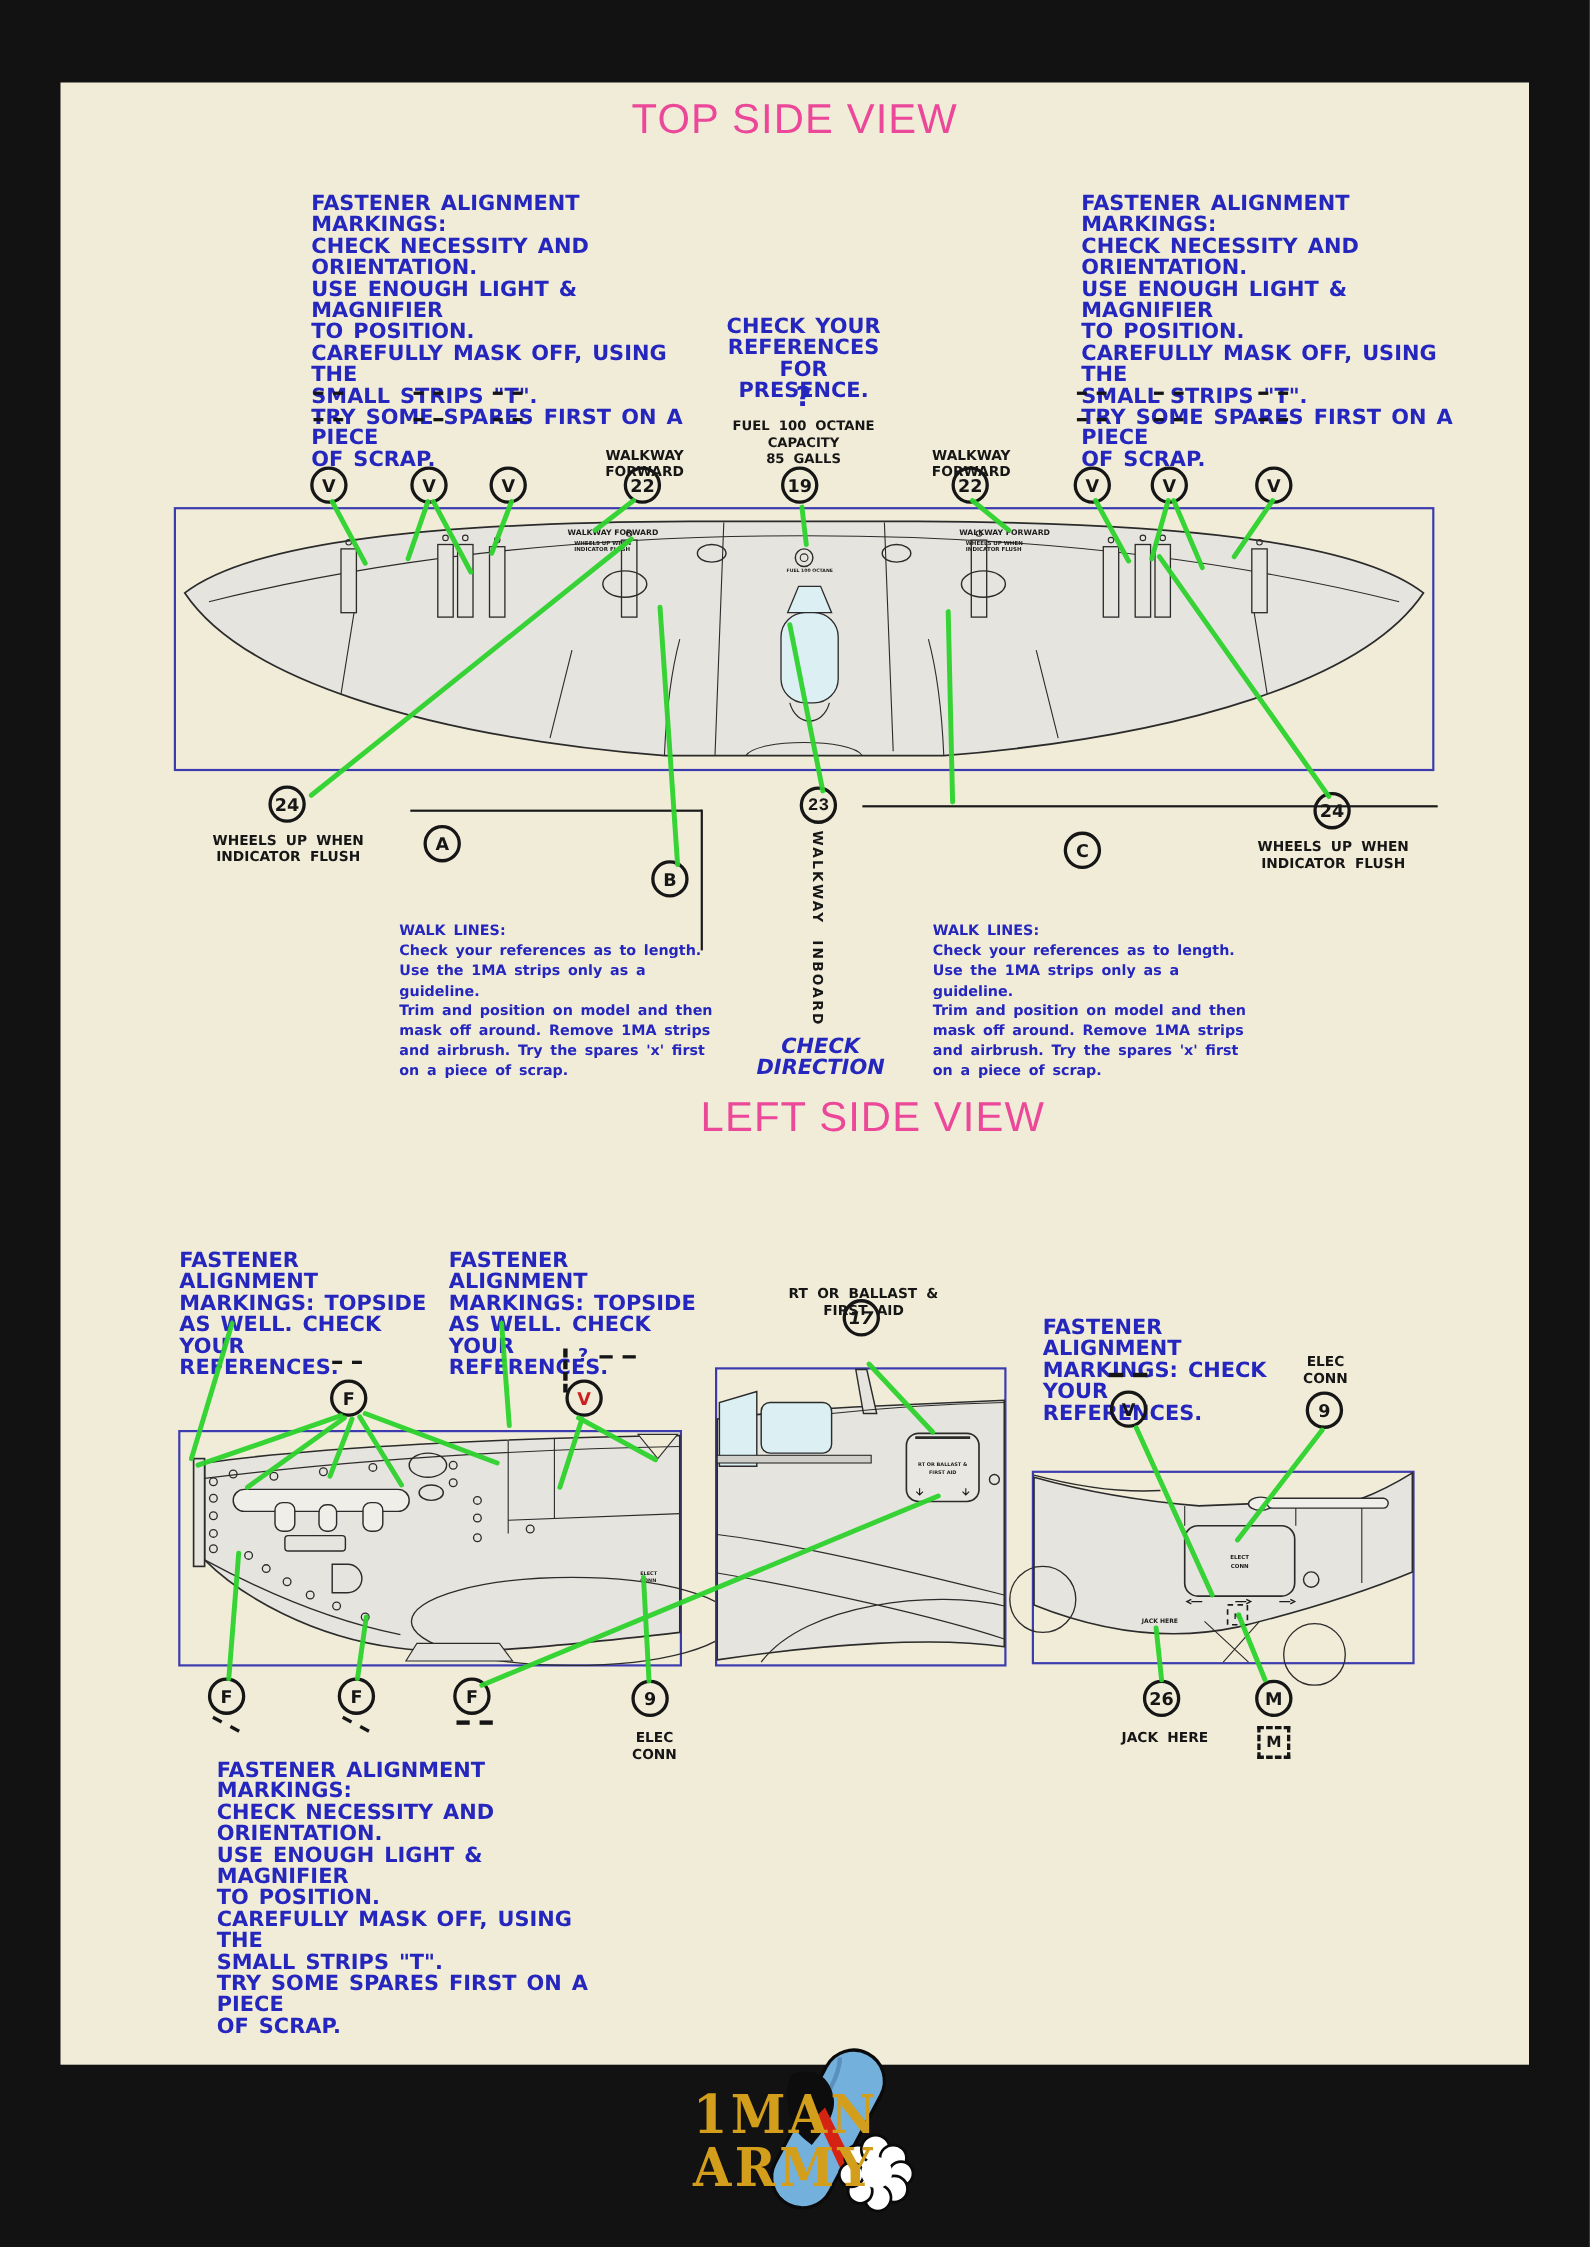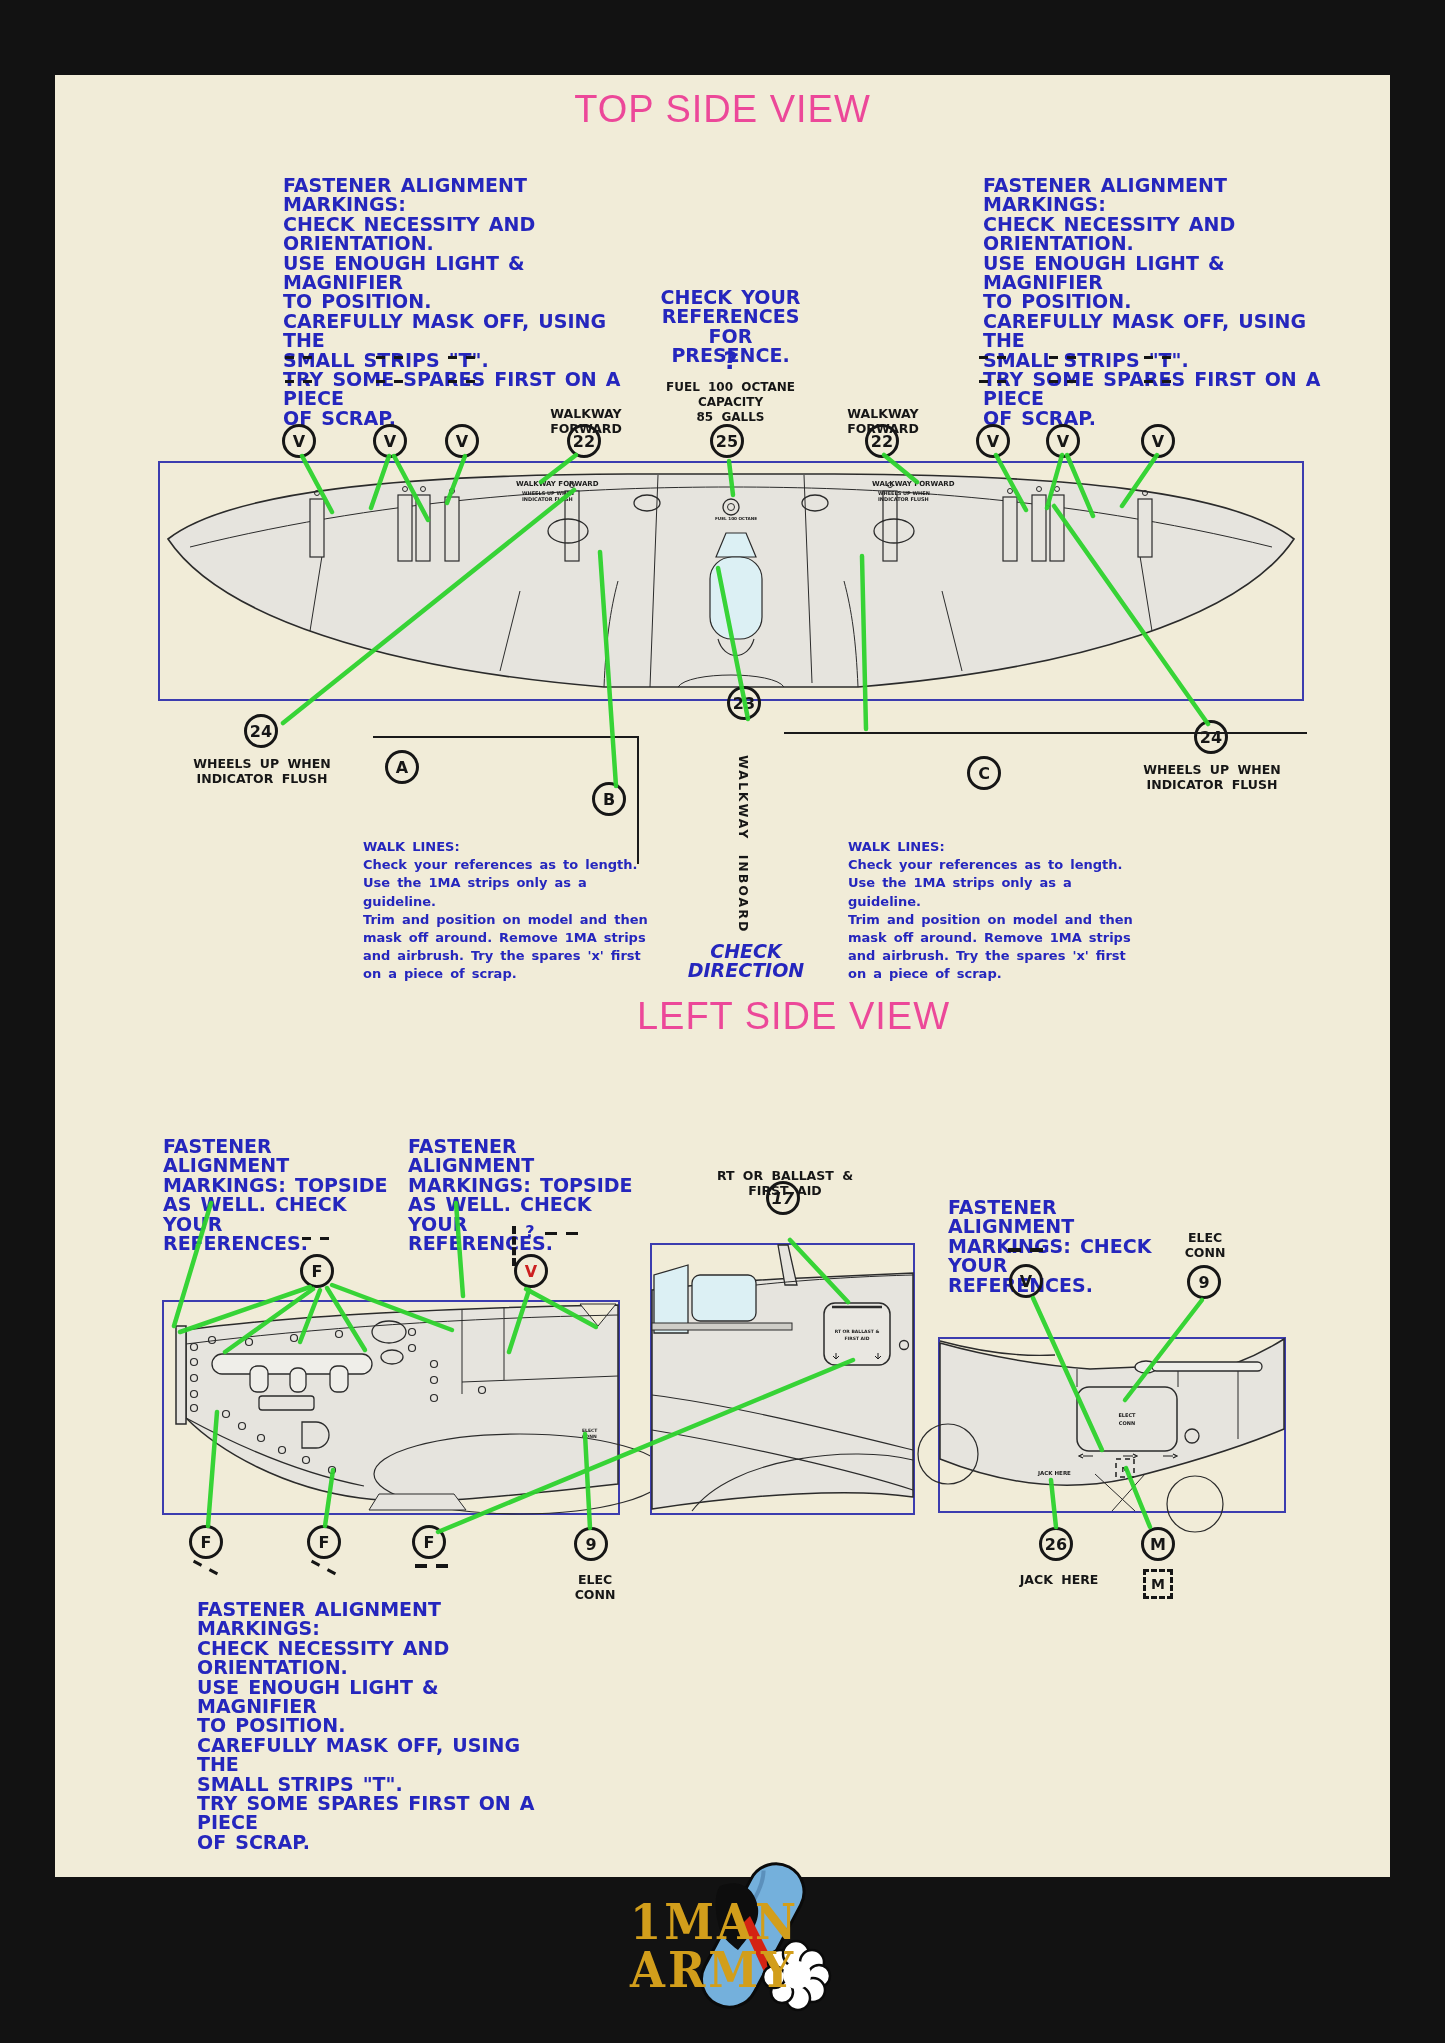--- a/index.html
+++ b/index.html
@@ -117,21 +117,21 @@
     </div>
   <div class="dp" style="left:1144px;top:380px;">
       <i></i>
       <i></i>
     </div>
 
   <div class="co" style="left:282px;top:424px;">V</div>
   <div class="co" style="left:373px;top:424px;">V</div>
   <div class="co" style="left:445px;top:424px;">V</div>
   <div class="co" style="left:567px;top:424px;">22</div>
-  <div class="co" style="left:710px;top:424px;">25</div>
+  <div class="co" style="left:710px;top:424px;">19</div>
   <div class="co" style="left:865px;top:424px;">22</div>
   <div class="co" style="left:976px;top:424px;">V</div>
   <div class="co" style="left:1046px;top:424px;">V</div>
   <div class="co" style="left:1141px;top:424px;">V</div>
 
   <div class="panel" style="left:158px;top:461px;width:1146px;height:240px;">
     <svg width="1142" height="236" viewBox="0 0 1142 236">
       <path d="M8,76 C70,28 240,12 468,11 L674,11 C904,12 1072,28 1134,76 C1082,154 918,206 698,224 L444,224 C224,206 60,154 8,76 Z" fill="#e6e4de" stroke="#2b2b2b" stroke-width="1.6"></path>
       <path d="M30,84 C240,32 440,24 571,24 C702,24 902,32 1112,84" fill="none" stroke="#2b2b2b" stroke-width="1"></path>
       <path d="M498,12 L490,224 M644,12 L652,220" fill="none" stroke="#2b2b2b" stroke-width="1"></path>
@@ -185,21 +185,21 @@
           <circle cx="730" cy="22" r="2.5"></circle>
       </g>
     </svg>
   </div>
 
   <div class="co" style="left:244px;top:714px;">24</div>
   <div class="blk" style="left:172px;top:756px;width:180px;">WHEELS UP WHEN
 INDICATOR FLUSH</div>
   <div class="co" style="left:385px;top:750px;">A</div>
   <div class="co" style="left:592px;top:782px;">B</div>
-  <div class="co" style="left:727px;top:686px;">23</div>
+  <div class="co" style="left:727px;top:715px;font-family:Liberation Mono, monospace;">23</div>
   <div class="co" style="left:967px;top:756px;">C</div>
   <div class="co" style="left:1194px;top:720px;">24</div>
   <div class="blk" style="left:1122px;top:762px;width:180px;">WHEELS UP WHEN
 INDICATOR FLUSH</div>
 
   <div class="bline" style="left:373px;top:736px;width:265px;height:2px;"></div>
   <div class="bline" style="left:637px;top:736px;width:2px;height:128px;"></div>
   <div class="bline" style="left:784px;top:732px;width:523px;height:2px;"></div>
 
   <div class="vtext" style="left:736px;top:755px;height:190px;">WALKWAY  INBOARD</div>

